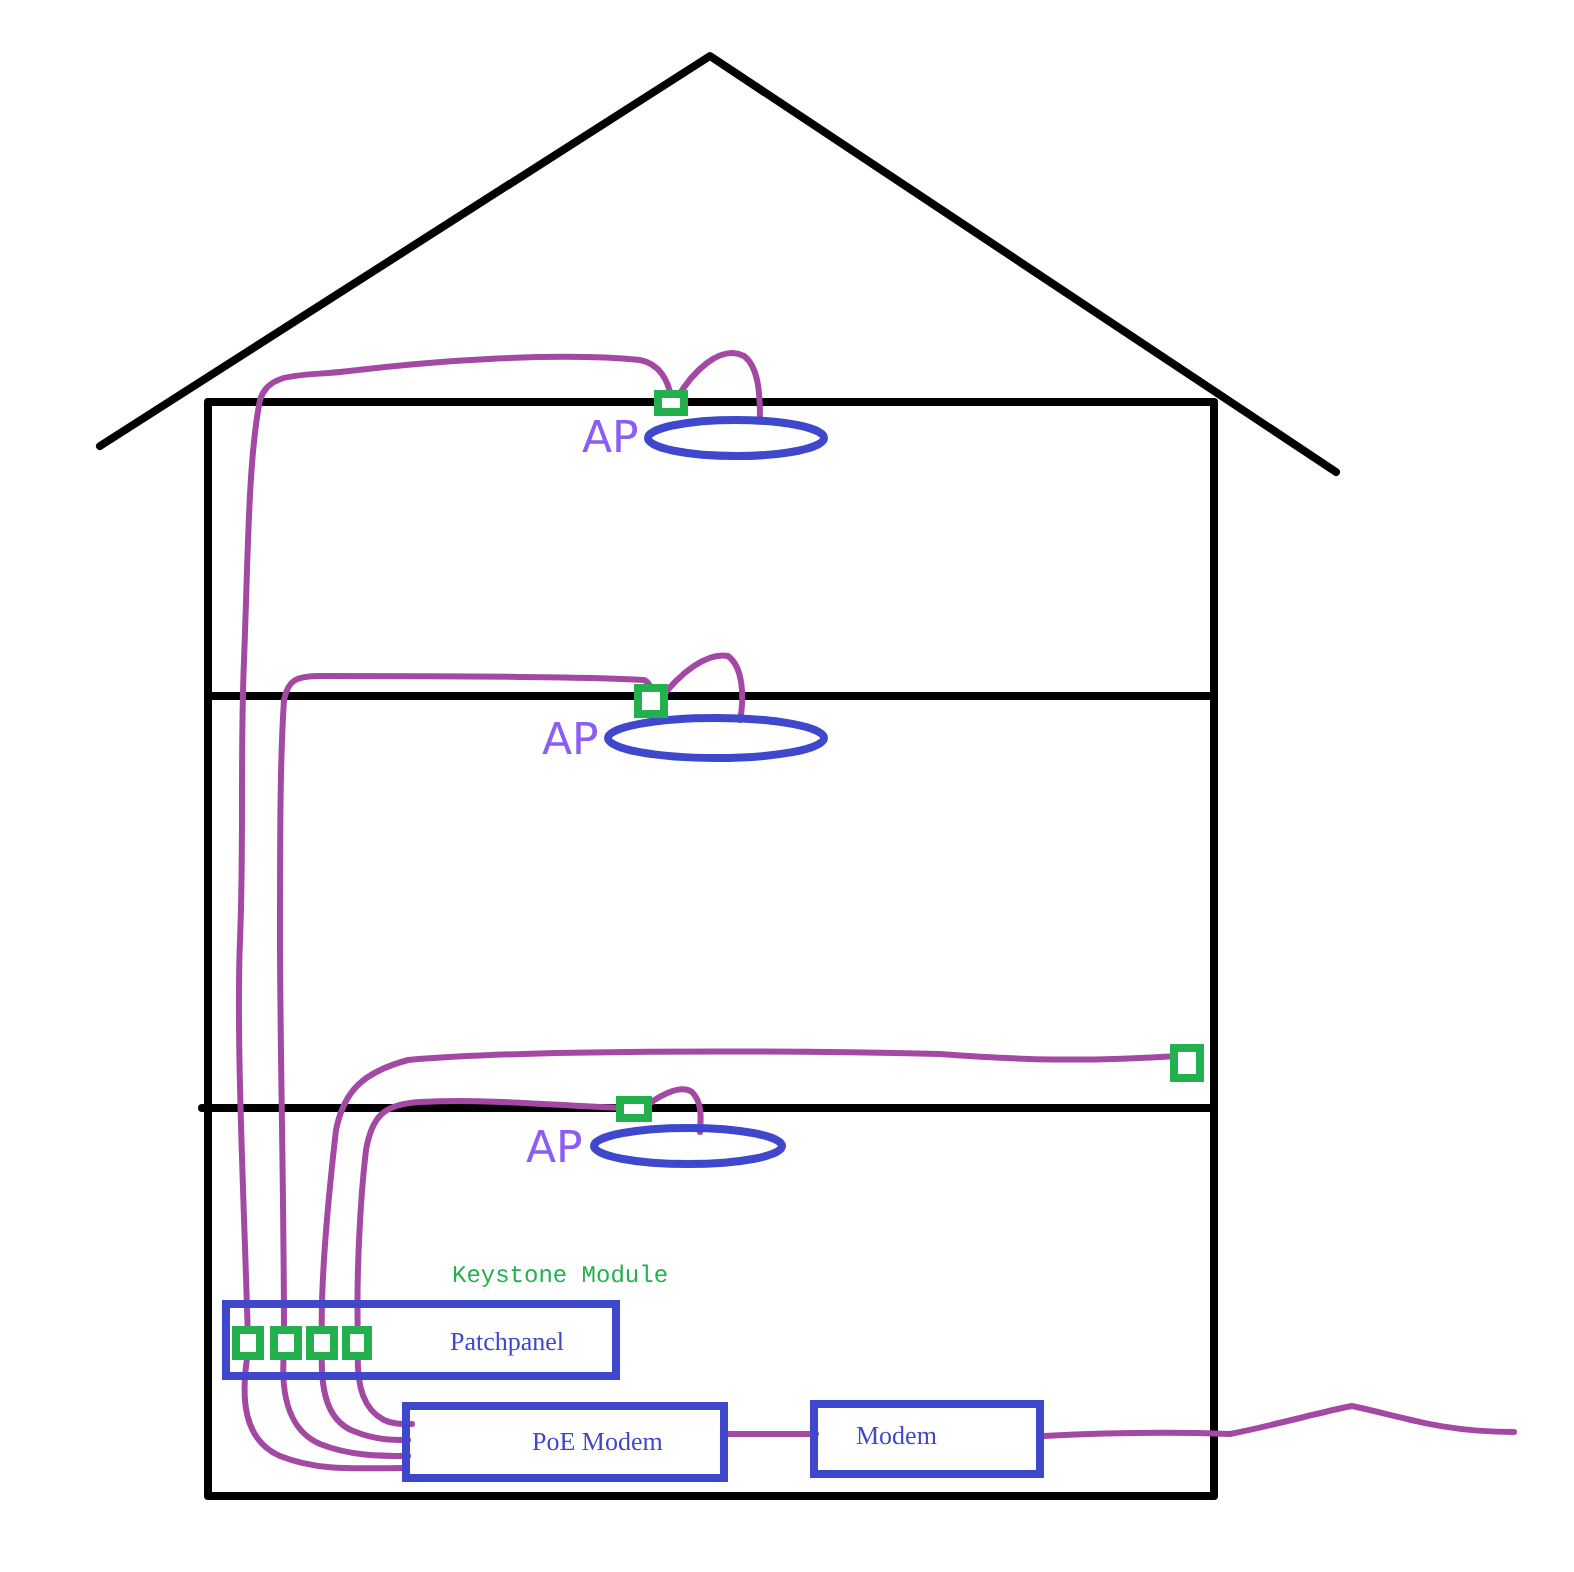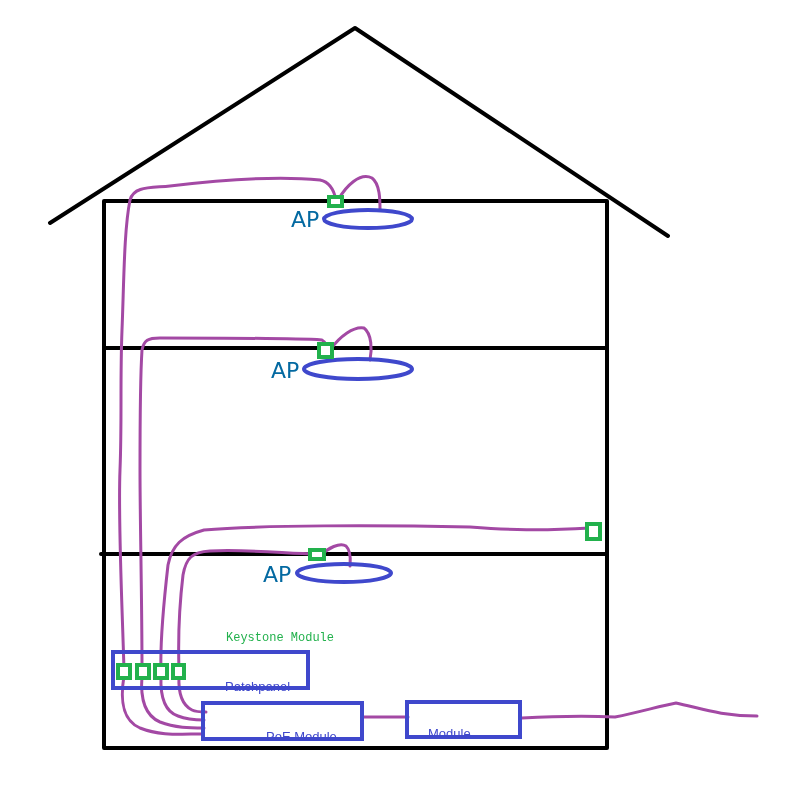--- a/index.html
+++ b/index.html
@@ -1,19 +1,19 @@
 <!DOCTYPE html>
 <html><head>
   <meta charset="utf-8">
   <style>
     html, body { margin: 0; padding: 0; background: #ffffff; }
     body { width: 787px; height: 786px; position: relative; overflow: hidden; font-family: "DejaVu Sans", sans-serif; }
     svg { position: absolute; left: 0; top: 0; }
-    .ap-label { position: absolute; font-family: "DejaVu Sans", sans-serif; font-size: 22px; color: #0369a1; line-height: 1; }
-    .box-label { position: absolute; font-family: Liberation Sans, sans-serif; font-size: 13px; color: #3f48cc; line-height: 1; margin-top: 16px; }
+    .ap-label { position: absolute; font-family: "DejaVu Sans", sans-serif; font-size: 22px; color: #8b5cf6; line-height: 1; }
+    .box-label { position: absolute; font-family: Liberation Serif, serif; font-size: 13px; color: #3f48cc; line-height: 1; }
     .keystone-label { position: absolute; font-family: Liberation Mono, monospace; font-size: 12px; color: #22b14c; line-height: 1; }
   </style>
 </head>
 <body>
 
 <svg width="787" height="786" viewBox="0 0 787 786" xmlns="http://www.w3.org/2000/svg">
 
   <g stroke="#000000" fill="none" stroke-width="4" stroke-linecap="round" stroke-linejoin="round">
     <polyline points="50,223 355,28 668,236"></polyline>
     <rect x="104" y="201" width="503" height="547"></rect>
@@ -67,14 +67,14 @@
     <rect x="173" y="665" width="11" height="13"></rect>
   </g>
 </svg>
 
 <span class="ap-label" style="left:291px; top:209px;">AP</span>
 <span class="ap-label" style="left:271px; top:360px;">AP</span>
 <span class="ap-label" style="left:263px; top:564px;">AP</span>
 
 <span class="keystone-label" style="left:226px; top:632px;">Keystone Module</span>
 <span class="box-label" style="left:225px; top:664px;">Patchpanel</span>
-<span class="box-label" style="left:266px; top:714px;">PoE Module</span>
-<span class="box-label" style="left:428px; top:711px;">Module</span>
+<span class="box-label" style="left:266px; top:714px;">PoE Modem</span>
+<span class="box-label" style="left:428px; top:711px;">Modem</span>
 
 </body></html>

